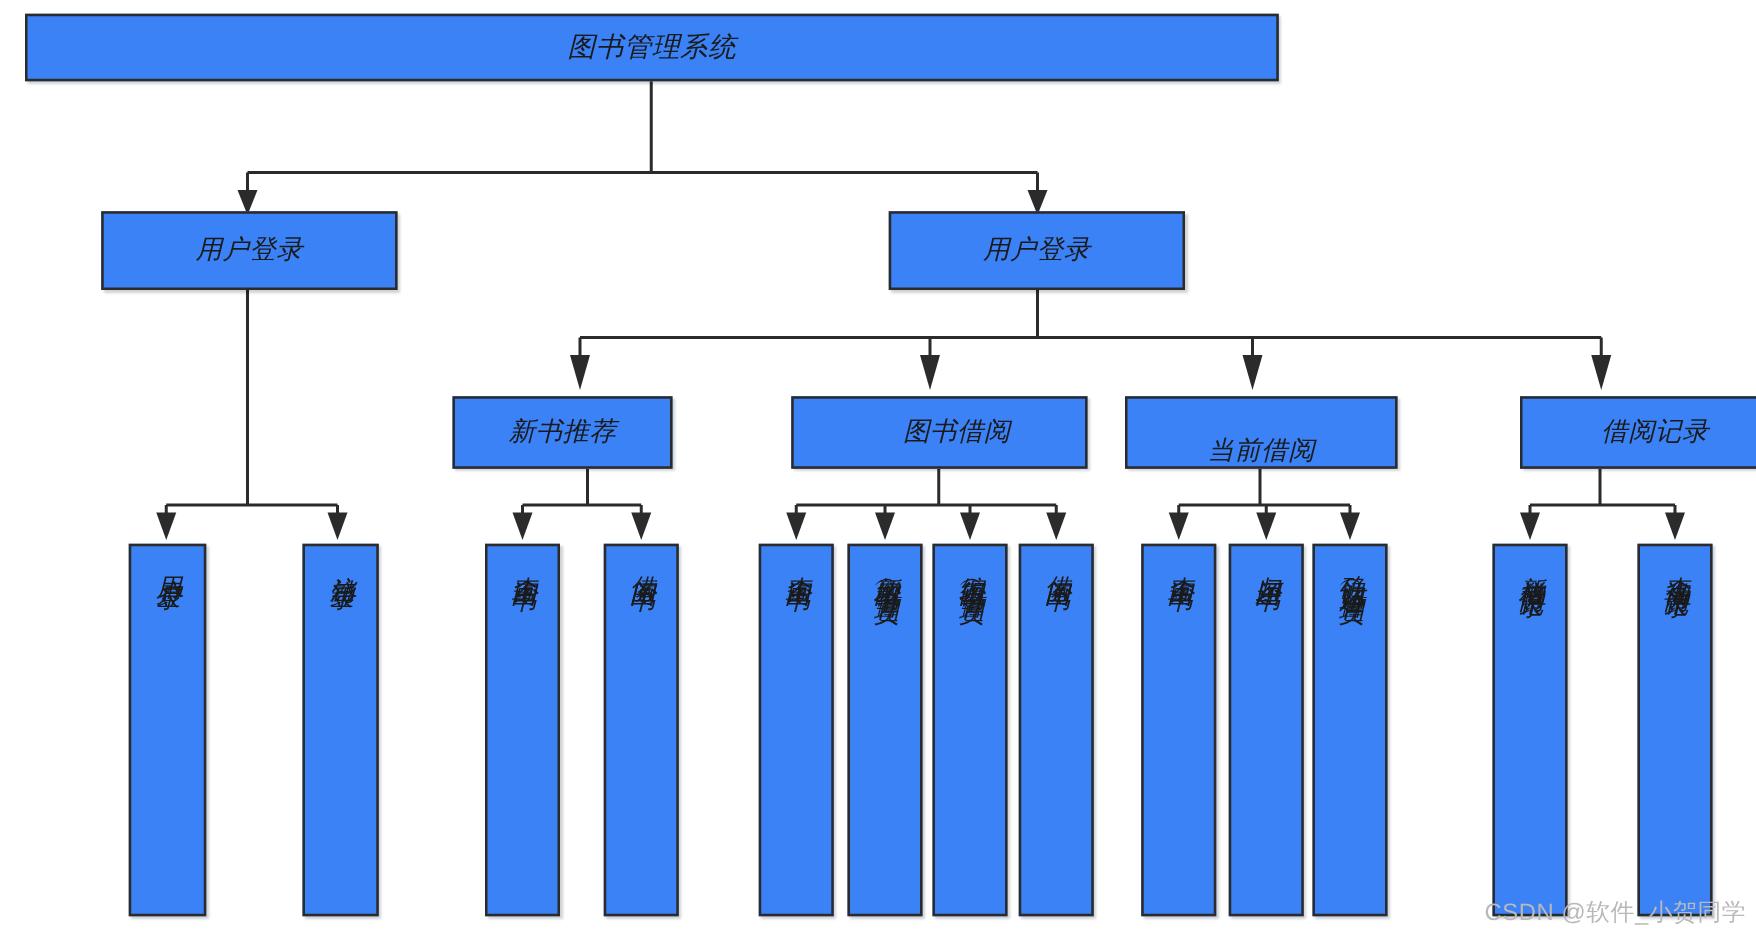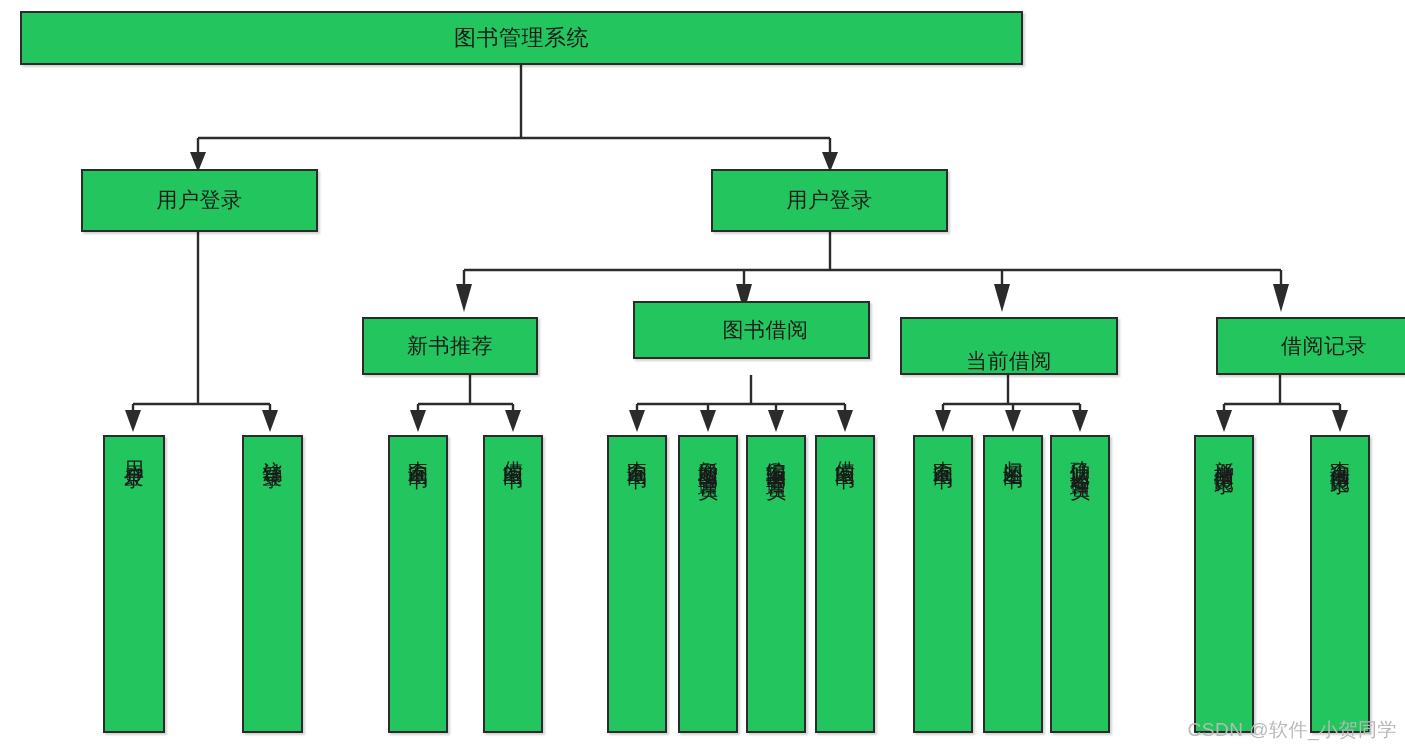--- a/index.html
+++ b/index.html
@@ -14,27 +14,28 @@
     position: relative;
     width: 1405px;
     height: 747px;
     background: #ffffff;
     overflow: hidden;
   }
   
   .node {
     position: absolute;
     box-sizing: border-box;
-    background: #22c55e;
+    background: #3b82f6;
     border: 2px solid #2b2b2b;
     box-shadow: 2px 2px 2px rgba(0,0,0,0.18);
     display: flex;
     align-items: center;
     justify-content: center;
     color: #1a1a1a;
+    font-style: italic;
   }
   .node .label {
     font-size: 21px;
     line-height: 1.15;
     letter-spacing: 0.5px;
     white-space: nowrap;
   }
   .node.root .label { font-size: 22px; }
   
   .node.vertical {
@@ -157,21 +158,21 @@
   </div>
 
   <div class="node" style="left:711px; top:169px; width:237px; height:63px;">
     <span class="label">用户登录</span>
   </div>
 
   <div class="node" style="left:362px; top:317px; width:176px; height:58px;">
     <span class="label">新书推荐</span>
   </div>
 
-  <div class="node" style="left:633px; top:301px; width:237px; height:58px;padding-left:28px;">
+  <div class="node" style="left:633px; top:317px; width:237px; height:58px;padding-left:28px;">
     <span class="label">图书借阅</span>
   </div>
 
   <div class="node" style="left:900px; top:317px; width:218px; height:58px;align-items:flex-end;">
     <span class="label">当前借阅</span>
   </div>
 
   <div class="node" style="left:1216px; top:317px; width:216px; height:58px;">
     <span class="label">借阅记录</span>
   </div>

